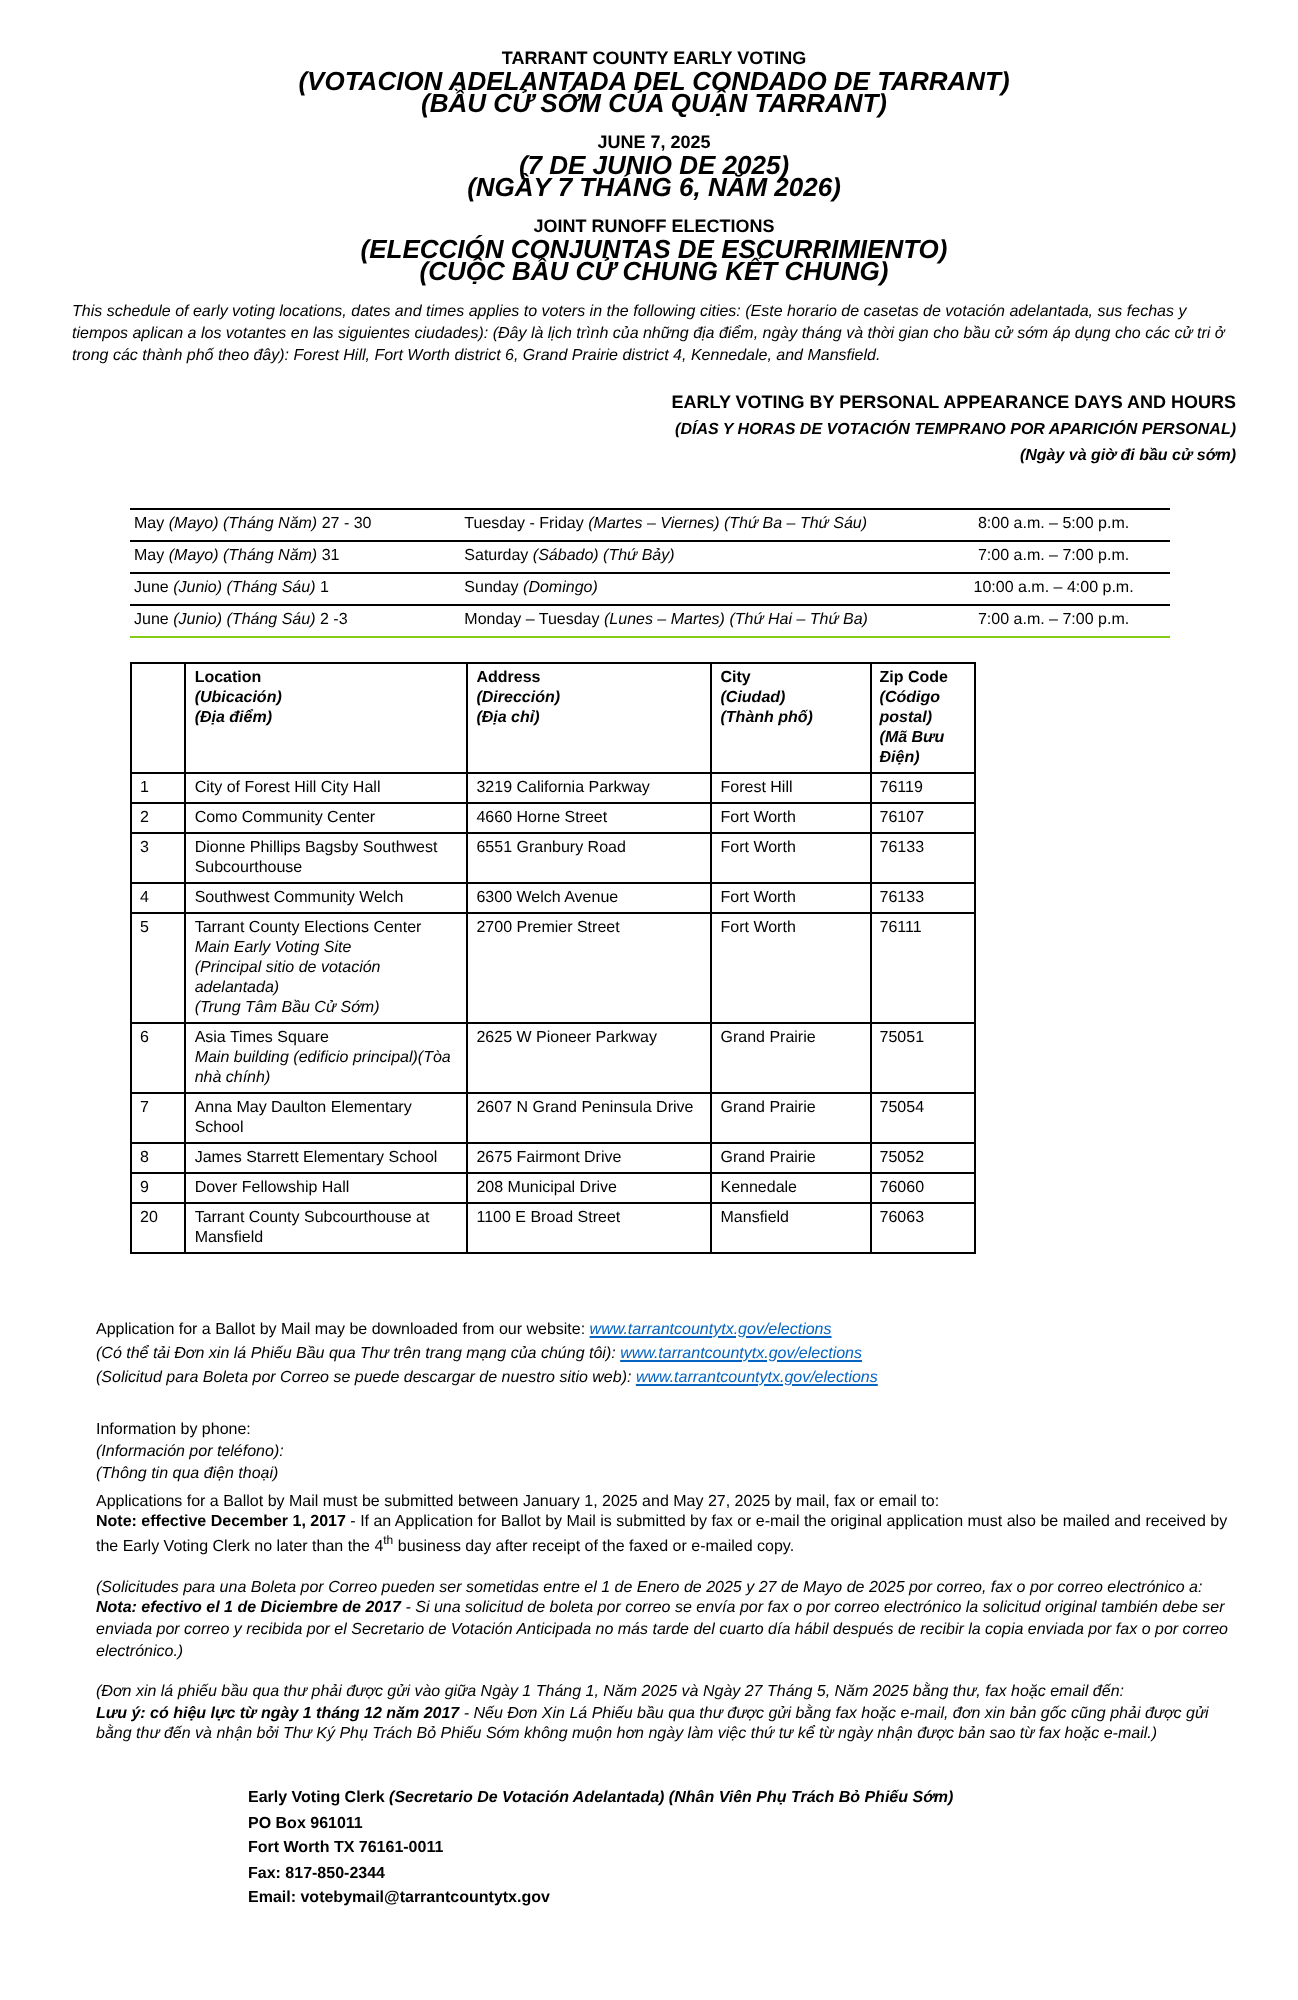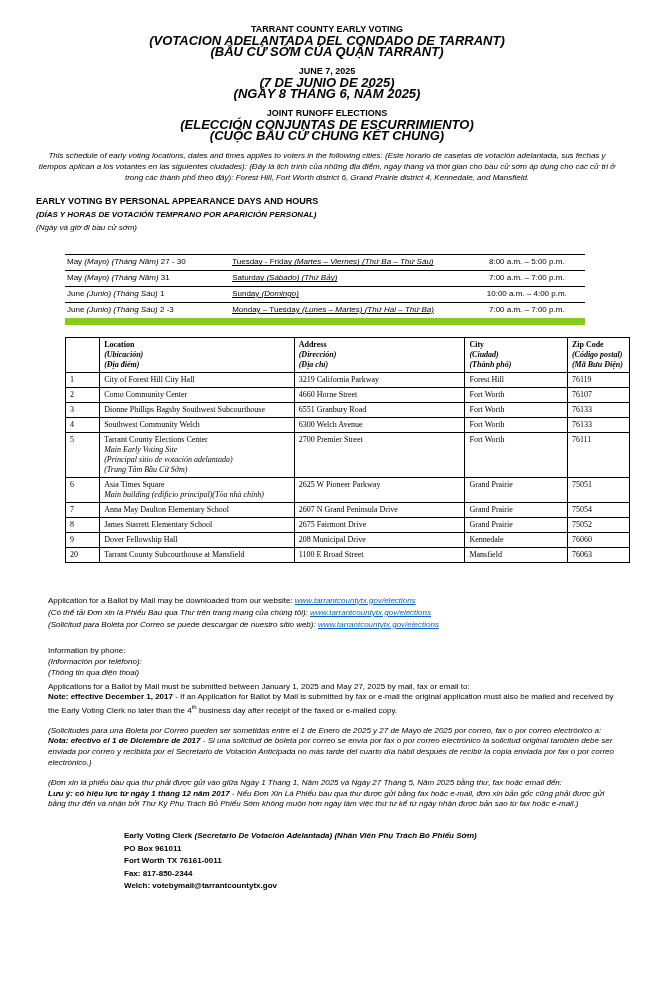--- a/index.html
+++ b/index.html
@@ -16,38 +16,38 @@
   .page { padding: 24px 31px 0 36px; }
   .italic { font-style: italic; }
 
   
   .doc-header { text-align: center; }
   .h-group { margin-bottom: 9px; }
   .h-title { font-weight: bold; font-size: 9px; line-height: 11px; }
   .h-sub { font-weight: bold; font-style: italic; font-size: 13px; line-height: 11px; }
 
   
-  .intro { margin-top: 10px; font-style: italic; text-align: center; }
-
-  
-  .hours-head { margin-top: 12px; text-align: left; }
+  .intro { margin-top: 10px; font-style: italic; }
+
+  
+  .hours-head { margin-top: 12px; text-align: right; }
   .hours-head .t1 { font-weight: bold; font-size: 9px; line-height: 13px; }
   .hours-head .t2 { font-weight: bold; font-style: italic; line-height: 13px; }
-  .hours-head .t3 { font-style: italic; line-height: 13px; }
+  .hours-head .t3 { font-style: italic; line-height: 13px; font-weight: bold; }
 
   
   table.schedule { margin: 20px 0 0 29px; width: 520px; border-collapse: collapse; }
   table.schedule td { border-top: 1px solid #000; padding: 2px 2px; vertical-align: top; }
-  table.schedule tr:last-child td { border-bottom: 7px solid #84cc16; }
+  table.schedule tr:last-child td { border-bottom: 1px solid #84cc16; }
   td.sch-date { width: 165px; }
-  td.sch-day { width: 240px; text-decoration: underline; }
+  td.sch-day { width: 240px; }
   td.sch-hours { width: 115px; text-align: center; }
 
   
-  table.locations { margin: 12px 0 16px 29px; width: 565px; border-collapse: collapse; font-family: Liberation Serif, serif; }
+  table.locations { margin: 12px 0 16px 29px; width: 423px; border-collapse: collapse; }
   table.locations th, table.locations td {
     border: 1px solid #000; padding: 2px 4px; vertical-align: top; text-align: left;
     line-height: 10px;
   }
   table.locations th { font-weight: bold; }
   .th-sub { font-weight: bold; font-style: italic; }
   td.c-num { width: 24px; text-align: center; }
   .c-loc { width: 179px; } .c-addr { width: 156px; } .c-city { width: 90px; } .c-zip { width: 51px; }
   .loc-sub { font-style: italic; }
 
@@ -76,21 +76,21 @@
 
   <div class="doc-header">
     <div class="h-group">
       <div class="h-title">TARRANT COUNTY EARLY VOTING</div>
       <div class="h-sub">(VOTACION ADELANTADA DEL CONDADO DE TARRANT)</div>
       <div class="h-sub">(BẦU CỬ SỚM CỦA QUẬN TARRANT)</div>
     </div>
     <div class="h-group">
       <div class="h-title">JUNE 7, 2025</div>
       <div class="h-sub">(7 DE JUNIO DE 2025)</div>
-      <div class="h-sub">(NGÀY 8 THÁNG 6, NĂM 2025)</div>
+      <div class="h-sub">(NGÀY 7 THÁNG 6, NĂM 2026)</div>
     </div>
     <div class="h-group">
       <div class="h-title">JOINT RUNOFF ELECTIONS</div>
       <div class="h-sub">(ELECCIÓN CONJUNTAS DE ESCURRIMIENTO)</div>
       <div class="h-sub">(CUỘC BẦU CỬ CHUNG KẾT CHUNG)</div>
     </div>
   </div>
 
   <p class="intro">This schedule of early voting locations, dates and times applies to voters in the following cities: (Este horario de casetas de votación adelantada, sus fechas y tiempos aplican a los votantes en las siguientes ciudades): (Đây là lịch trình của những địa điểm, ngày tháng và thời gian cho bầu cử sớm áp dụng cho các cử tri ở trong các thành phố theo đây):  Forest Hill, Fort Worth district 6, Grand Prairie district 4, Kennedale, and Mansfield.</p>
 
@@ -260,16 +260,16 @@
       <span>(Đơn xin lá phiếu bầu qua thư phải được gửi vào giữa Ngày 1 Tháng 1, Năm 2025 và Ngày 27 Tháng 5, Năm 2025 bằng thư, fax hoặc email đến:</span><br>
       <span class="note-label">Lưu ý: có hiệu lực từ ngày 1 tháng 12 năm 2017</span><span> - Nếu Đơn Xin Lá Phiếu bầu qua thư được gửi bằng fax hoặc e-mail, đơn xin bản gốc cũng phải được gửi bằng thư đến và nhận bởi Thư Ký Phụ Trách Bỏ Phiếu Sớm không muộn hơn ngày làm việc thứ tư kể từ ngày nhận được bản sao từ fax hoặc e-mail.)</span>
     </p>
   </div>
 
   <div class="footer">
     <div><span>Early Voting Clerk </span><span class="italic">(Secretario De Votación Adelantada) (Nhân Viên Phụ Trách Bỏ Phiếu Sớm)</span></div>
     <div>PO Box 961011</div>
     <div>Fort Worth TX 76161-0011</div>
     <div>Fax: 817-850-2344</div>
-    <div>Welch: votebymail@tarrantcountytx.gov</div>
+    <div>Email: votebymail@tarrantcountytx.gov</div>
   </div>
 
 </div>
 
 </body></html>

